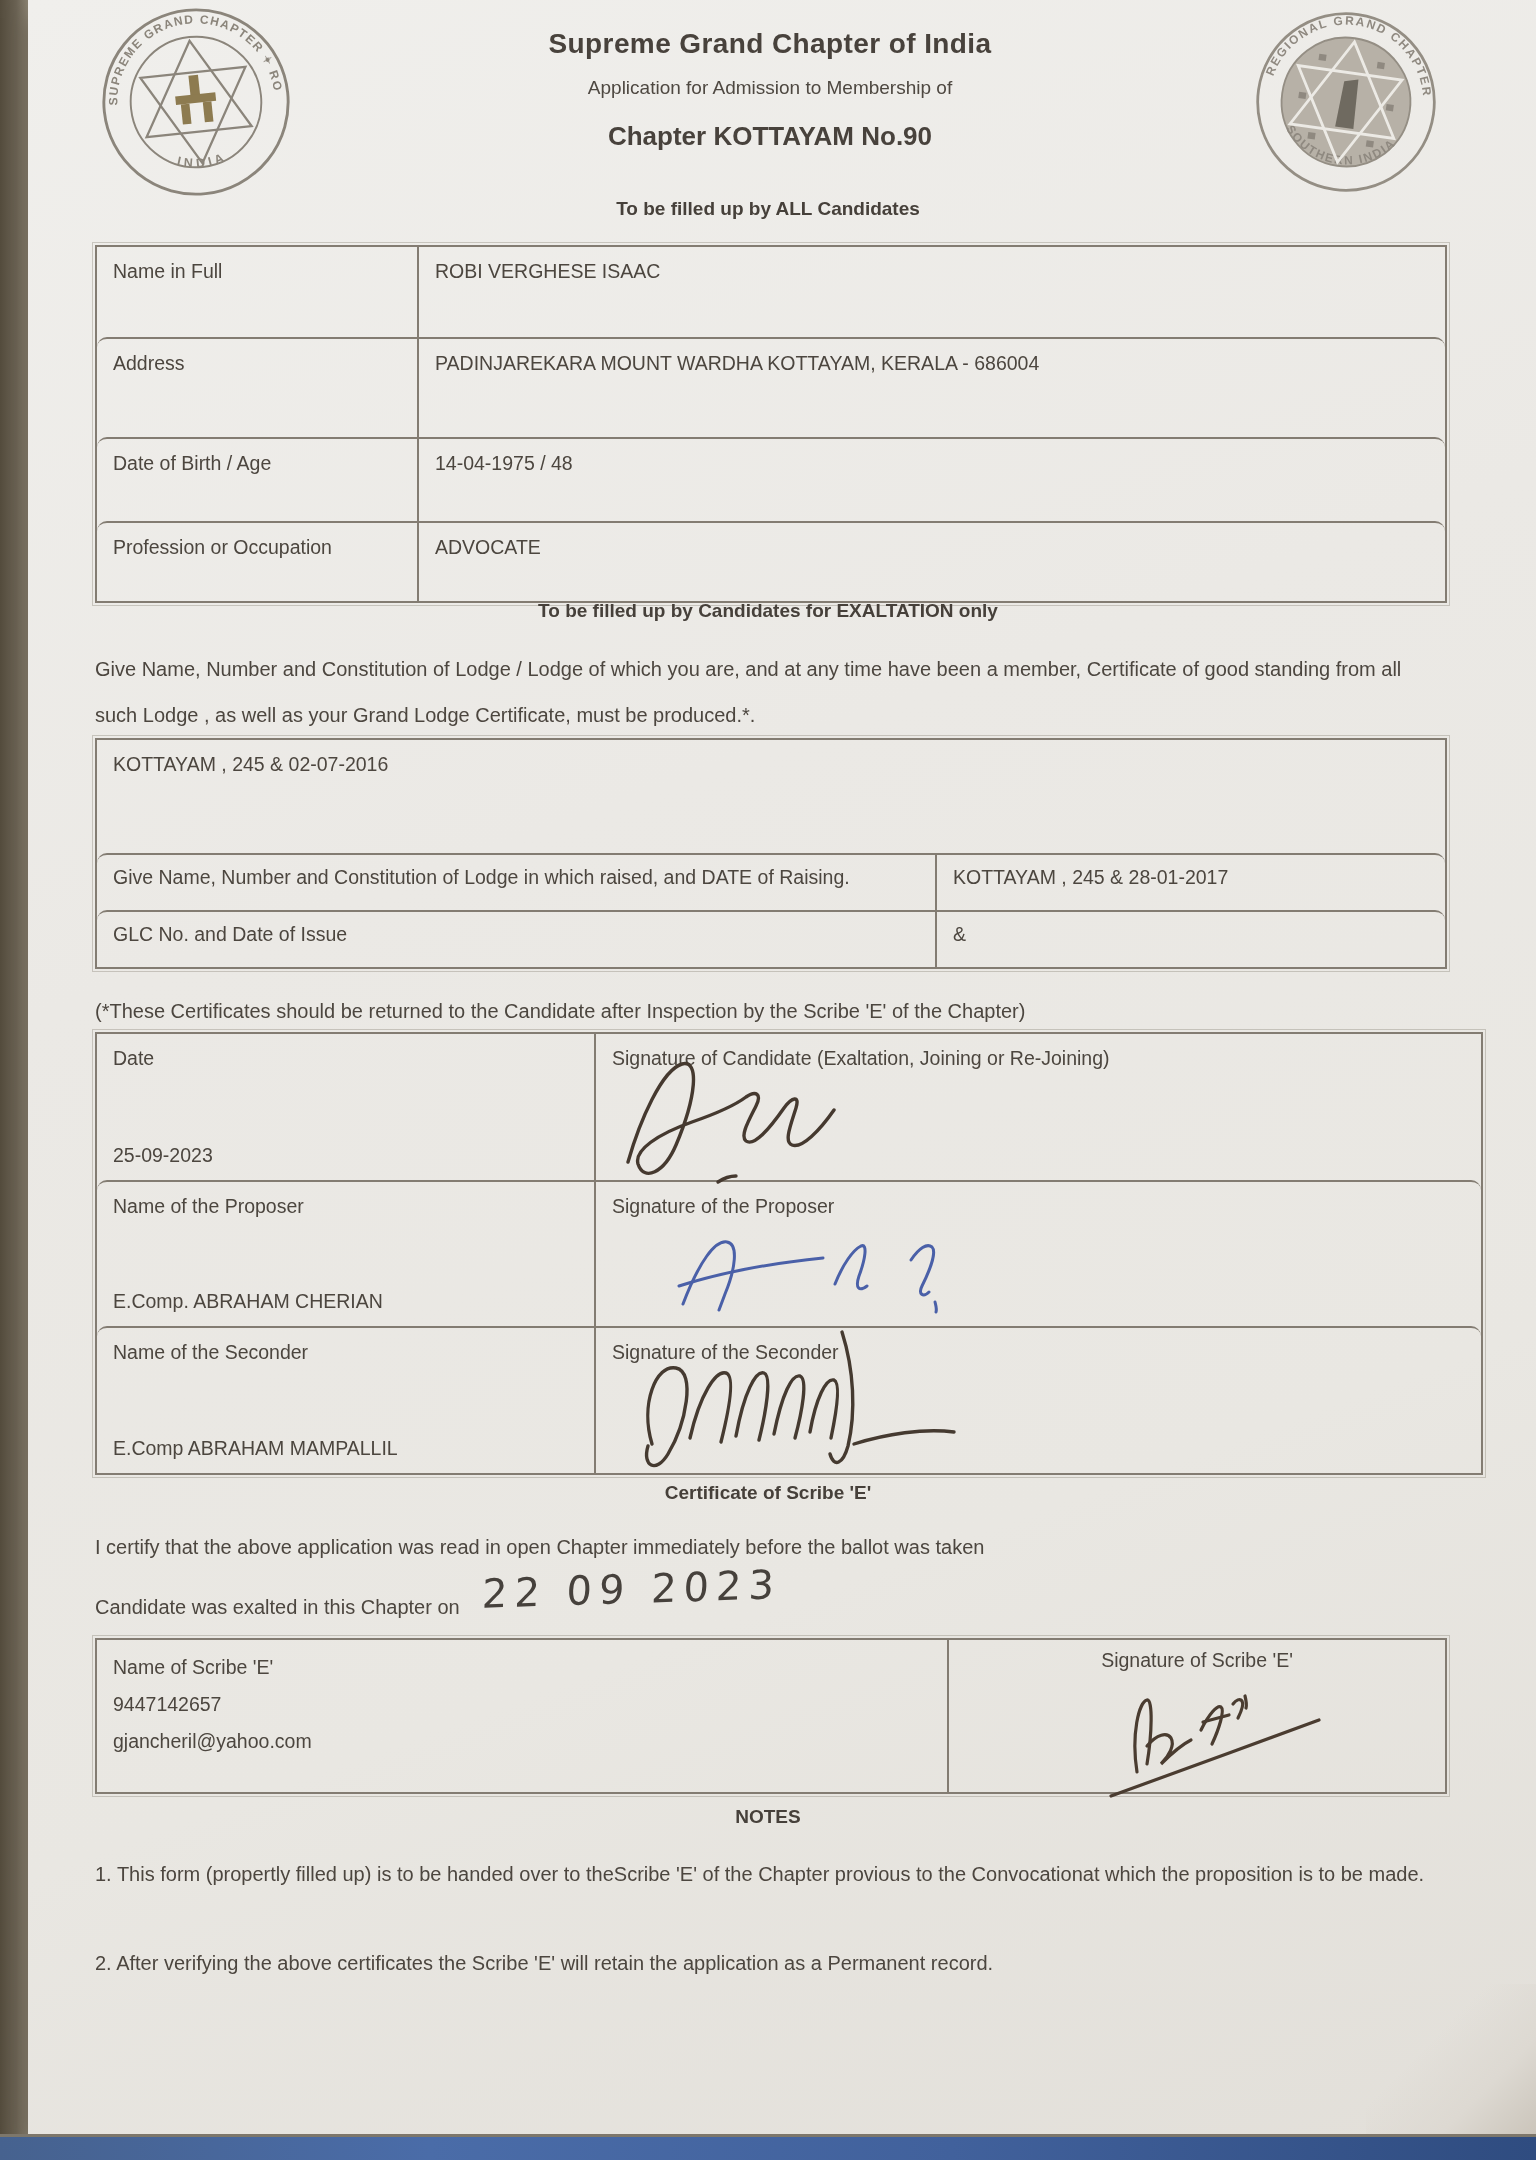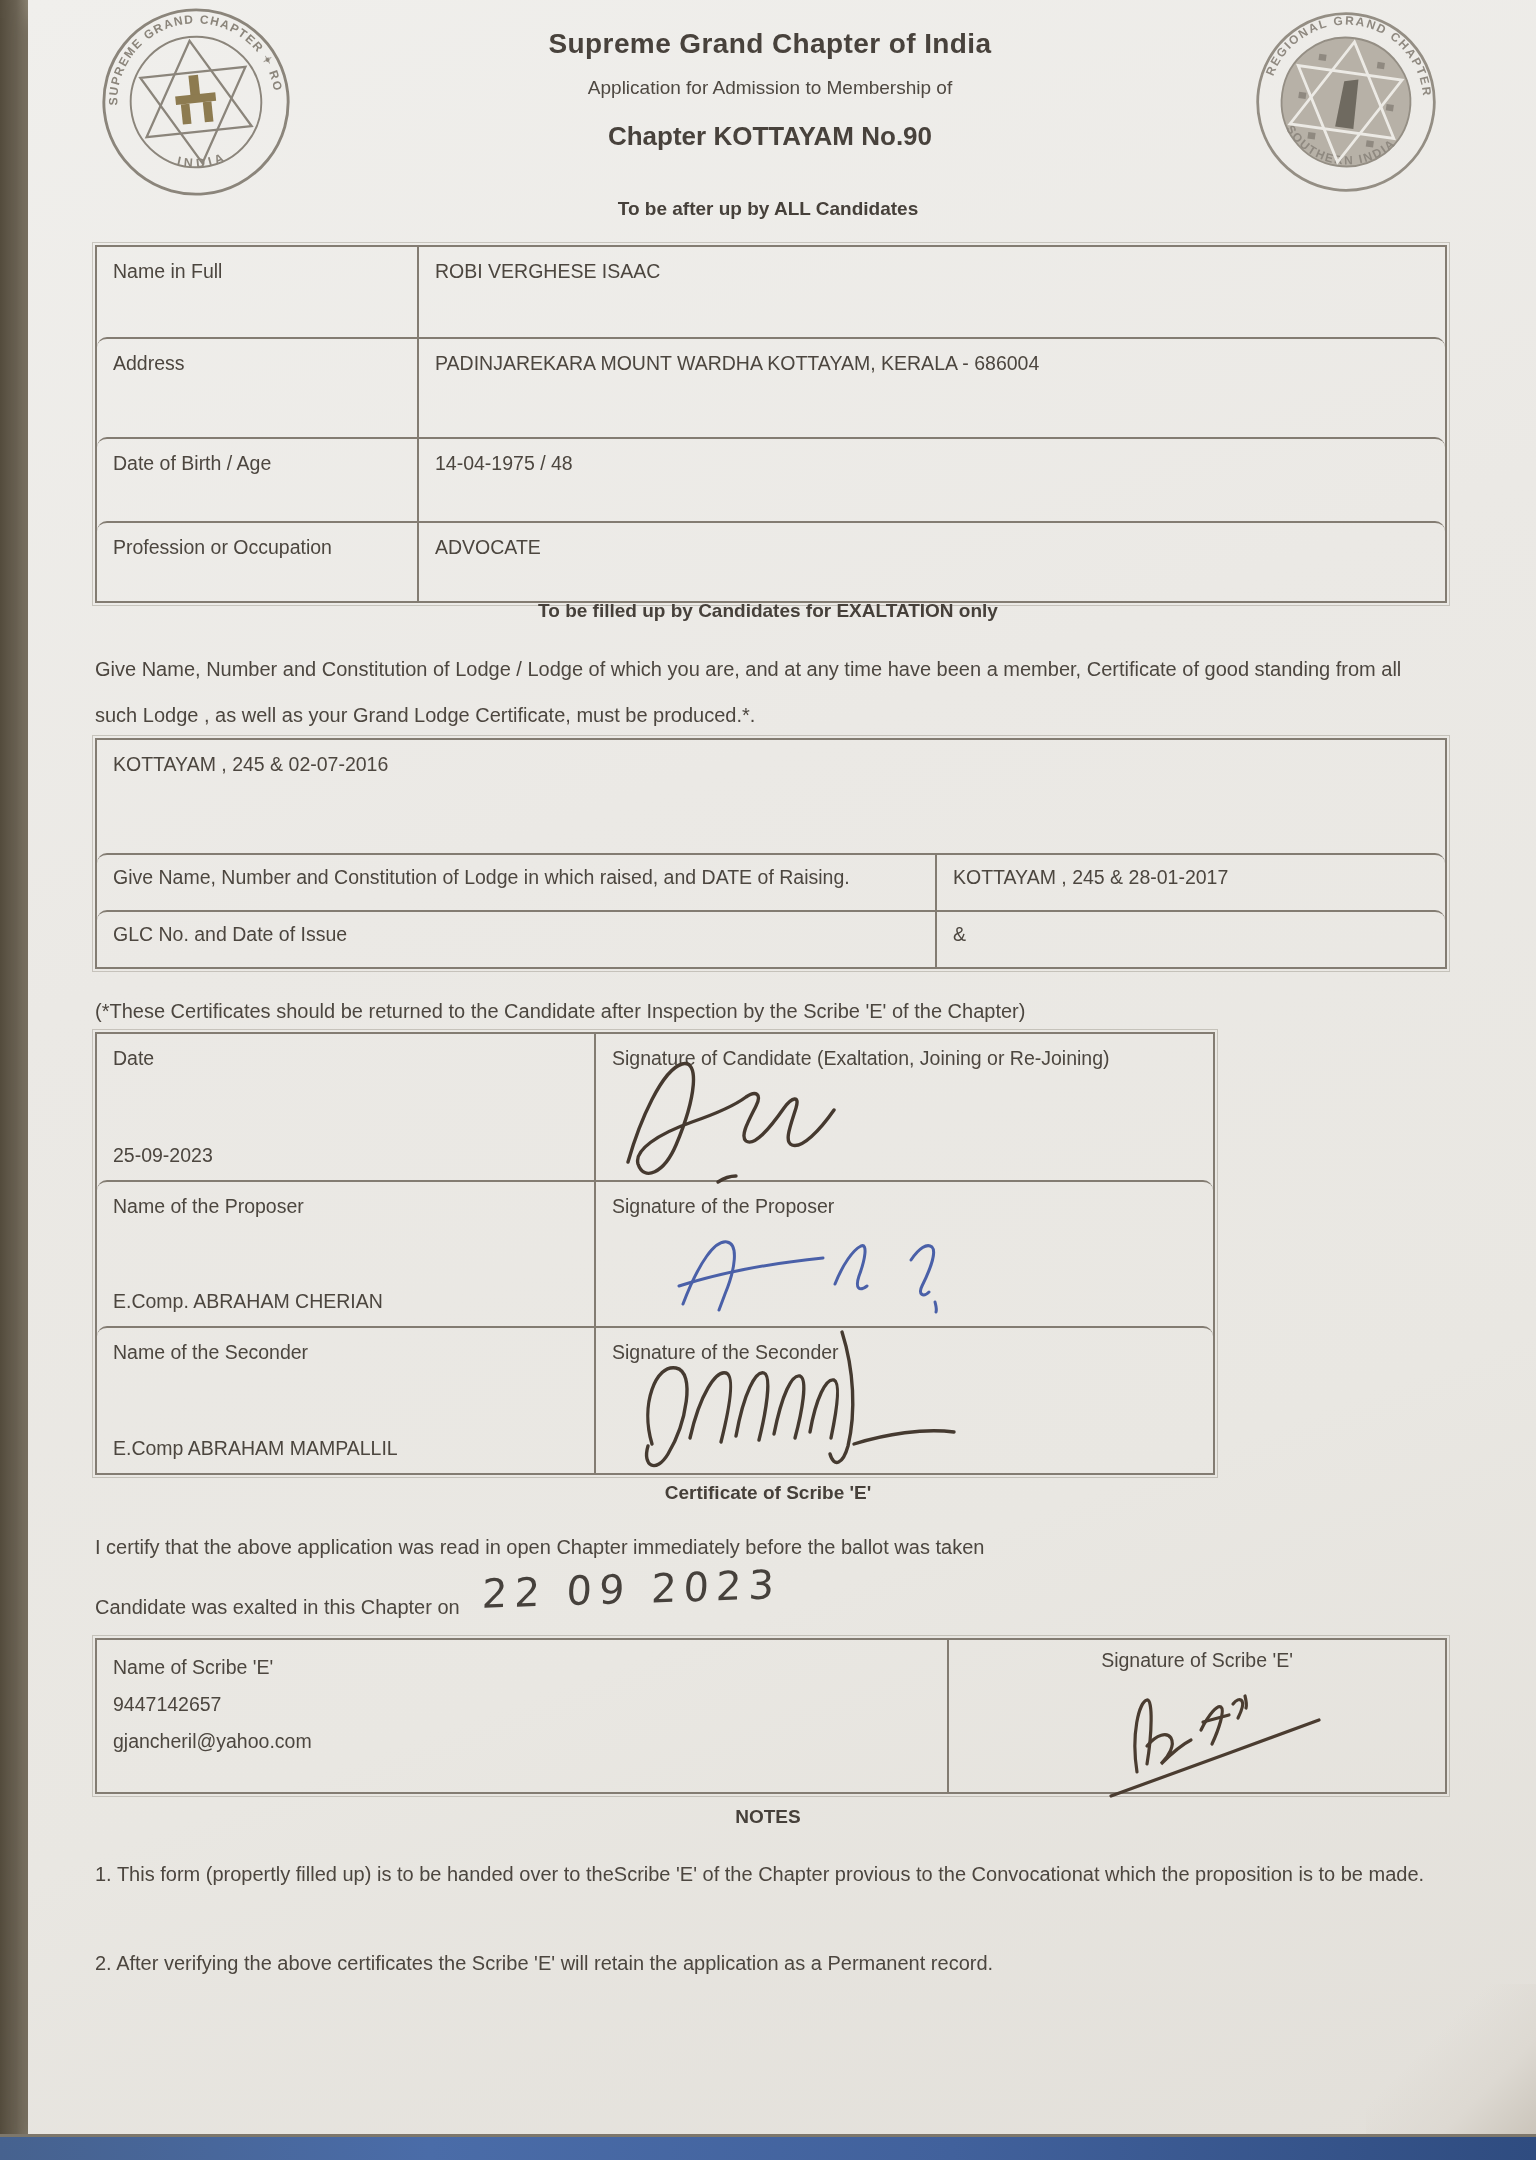--- a/index.html
+++ b/index.html
@@ -113,21 +113,21 @@
       </g>
     </svg>
   </div>
 
   <div class="abs" style="left:350px;top:28px;width:840px;text-align:center;">
     <div class="title-org">Supreme Grand Chapter of India</div>
     <div class="title-sub">Application for Admission to Membership of</div>
     <div class="title-chap">Chapter KOTTAYAM No.90</div>
   </div>
 
-  <div class="abs center sec-head" style="top:198px;">To be after up by ALL Candidates</div>
+  <div class="abs center sec-head" style="top:198px;">To be filled up by ALL Candidates</div>
 
   <div class="tbl" style="left:95px;top:245px;width:1352px;">
     <div class="row" style="grid-template-columns:320px 1fr;height:90px;">
       <div class="cell">Name in Full</div>
       <div class="cell">ROBI VERGHESE ISAAC</div>
     </div>
     <div class="row" style="grid-template-columns:320px 1fr;height:100px;">
       <div class="cell">Address</div>
       <div class="cell">PADINJAREKARA MOUNT WARDHA KOTTAYAM, KERALA - 686004</div>
     </div>
@@ -154,21 +154,21 @@
       <div class="cell" style="padding-top:11px;">KOTTAYAM , 245 &amp; 28-01-2017</div>
     </div>
     <div class="row" style="grid-template-columns:838px 1fr;height:57px;">
       <div class="cell" style="padding-top:11px;">GLC No. and Date of Issue</div>
       <div class="cell" style="padding-top:11px;">&amp;</div>
     </div>
   </div>
 
   <div class="abs body-text" style="left:95px;top:1000px;">(*These Certificates should be returned to the Candidate after Inspection by the Scribe 'E' of the Chapter)</div>
 
-  <div class="tbl" style="left:95px;top:1032px;width:1120px;">
+  <div class="tbl" style="left:95px;top:1032px;width:1388px;">
     <div class="row" style="grid-template-columns:497px 1fr;height:146px;">
       <div class="cell stack">
         <span>Date</span>
         <span>25-09-2023</span>
       </div>
       <div class="cell">
         <span>Signature of Candidate (Exaltation, Joining or Re-Joining)</span>
       </div>
     </div>
     <div class="row" style="grid-template-columns:497px 1fr;height:146px;">

